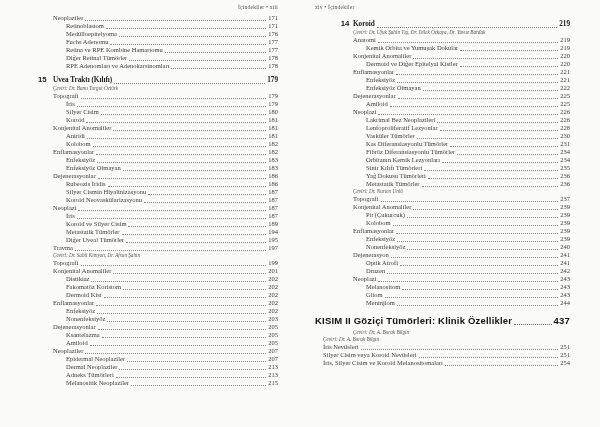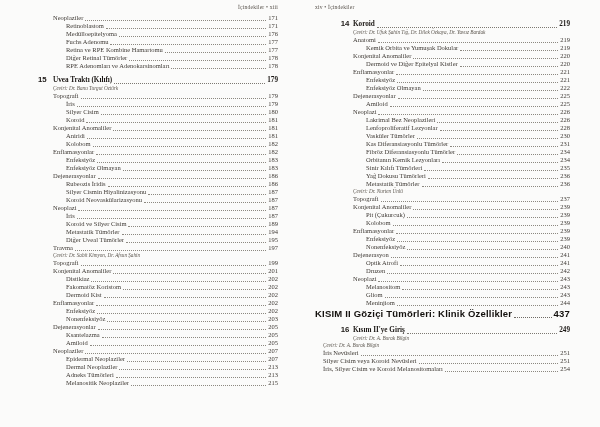--- a/index.html
+++ b/index.html
@@ -46,21 +46,21 @@
   }
   .chapter .num{
     font-family:"Liberation Sans", sans-serif;
     font-size:7.8px;
   }
   .chapter .leader{border-bottom-color:#7d7972;}
   .translator{
     font-style:italic;font-size:5.2px;line-height:7px;color:#5a544c;
   }
   .part{
-    margin-bottom:2px;
+    margin-top:7px;margin-bottom:2px;
     font-family:"Liberation Sans", sans-serif;font-weight:bold;
     font-size:9.5px;line-height:13px;color:#14110e;
     letter-spacing:0.2px;
   }
   .part .leader{border-bottom-width:1.5px;border-bottom-color:#6e6a64;margin-bottom:2.5px;}
 </style>
 </head>
 <body>
 
 <div class="spread">
@@ -471,26 +471,20 @@
       <div class="row item lvl2">
         <span class="label">Meninjiom</span>
         <span class="leader"></span>
         <span class="page">244</span>
       </div>
       <div class="row part">
         <span class="label">KISIM II Göziçi Tümörleri: Klinik Özellikler</span>
         <span class="leader"></span>
         <span class="page">437</span>
       </div>
-      <div class="row chapter">
-        <span class="num">16</span>
-        <span class="label">Kısım II'ye Giriş</span>
-        <span class="leader"></span>
-        <span class="page">249</span>
-      </div>
       <div class="row translator lvl1">
         <span>Çeviri: Dr. A. Burak Bilgin</span>
       </div>
       <div class="row translator lvl0">
         <span>Çeviri: Dr. A. Burak Bilgin</span>
       </div>
       <div class="row item lvl0">
         <span class="label">İris Nevüsleri</span>
         <span class="leader"></span>
         <span class="page">251</span>

